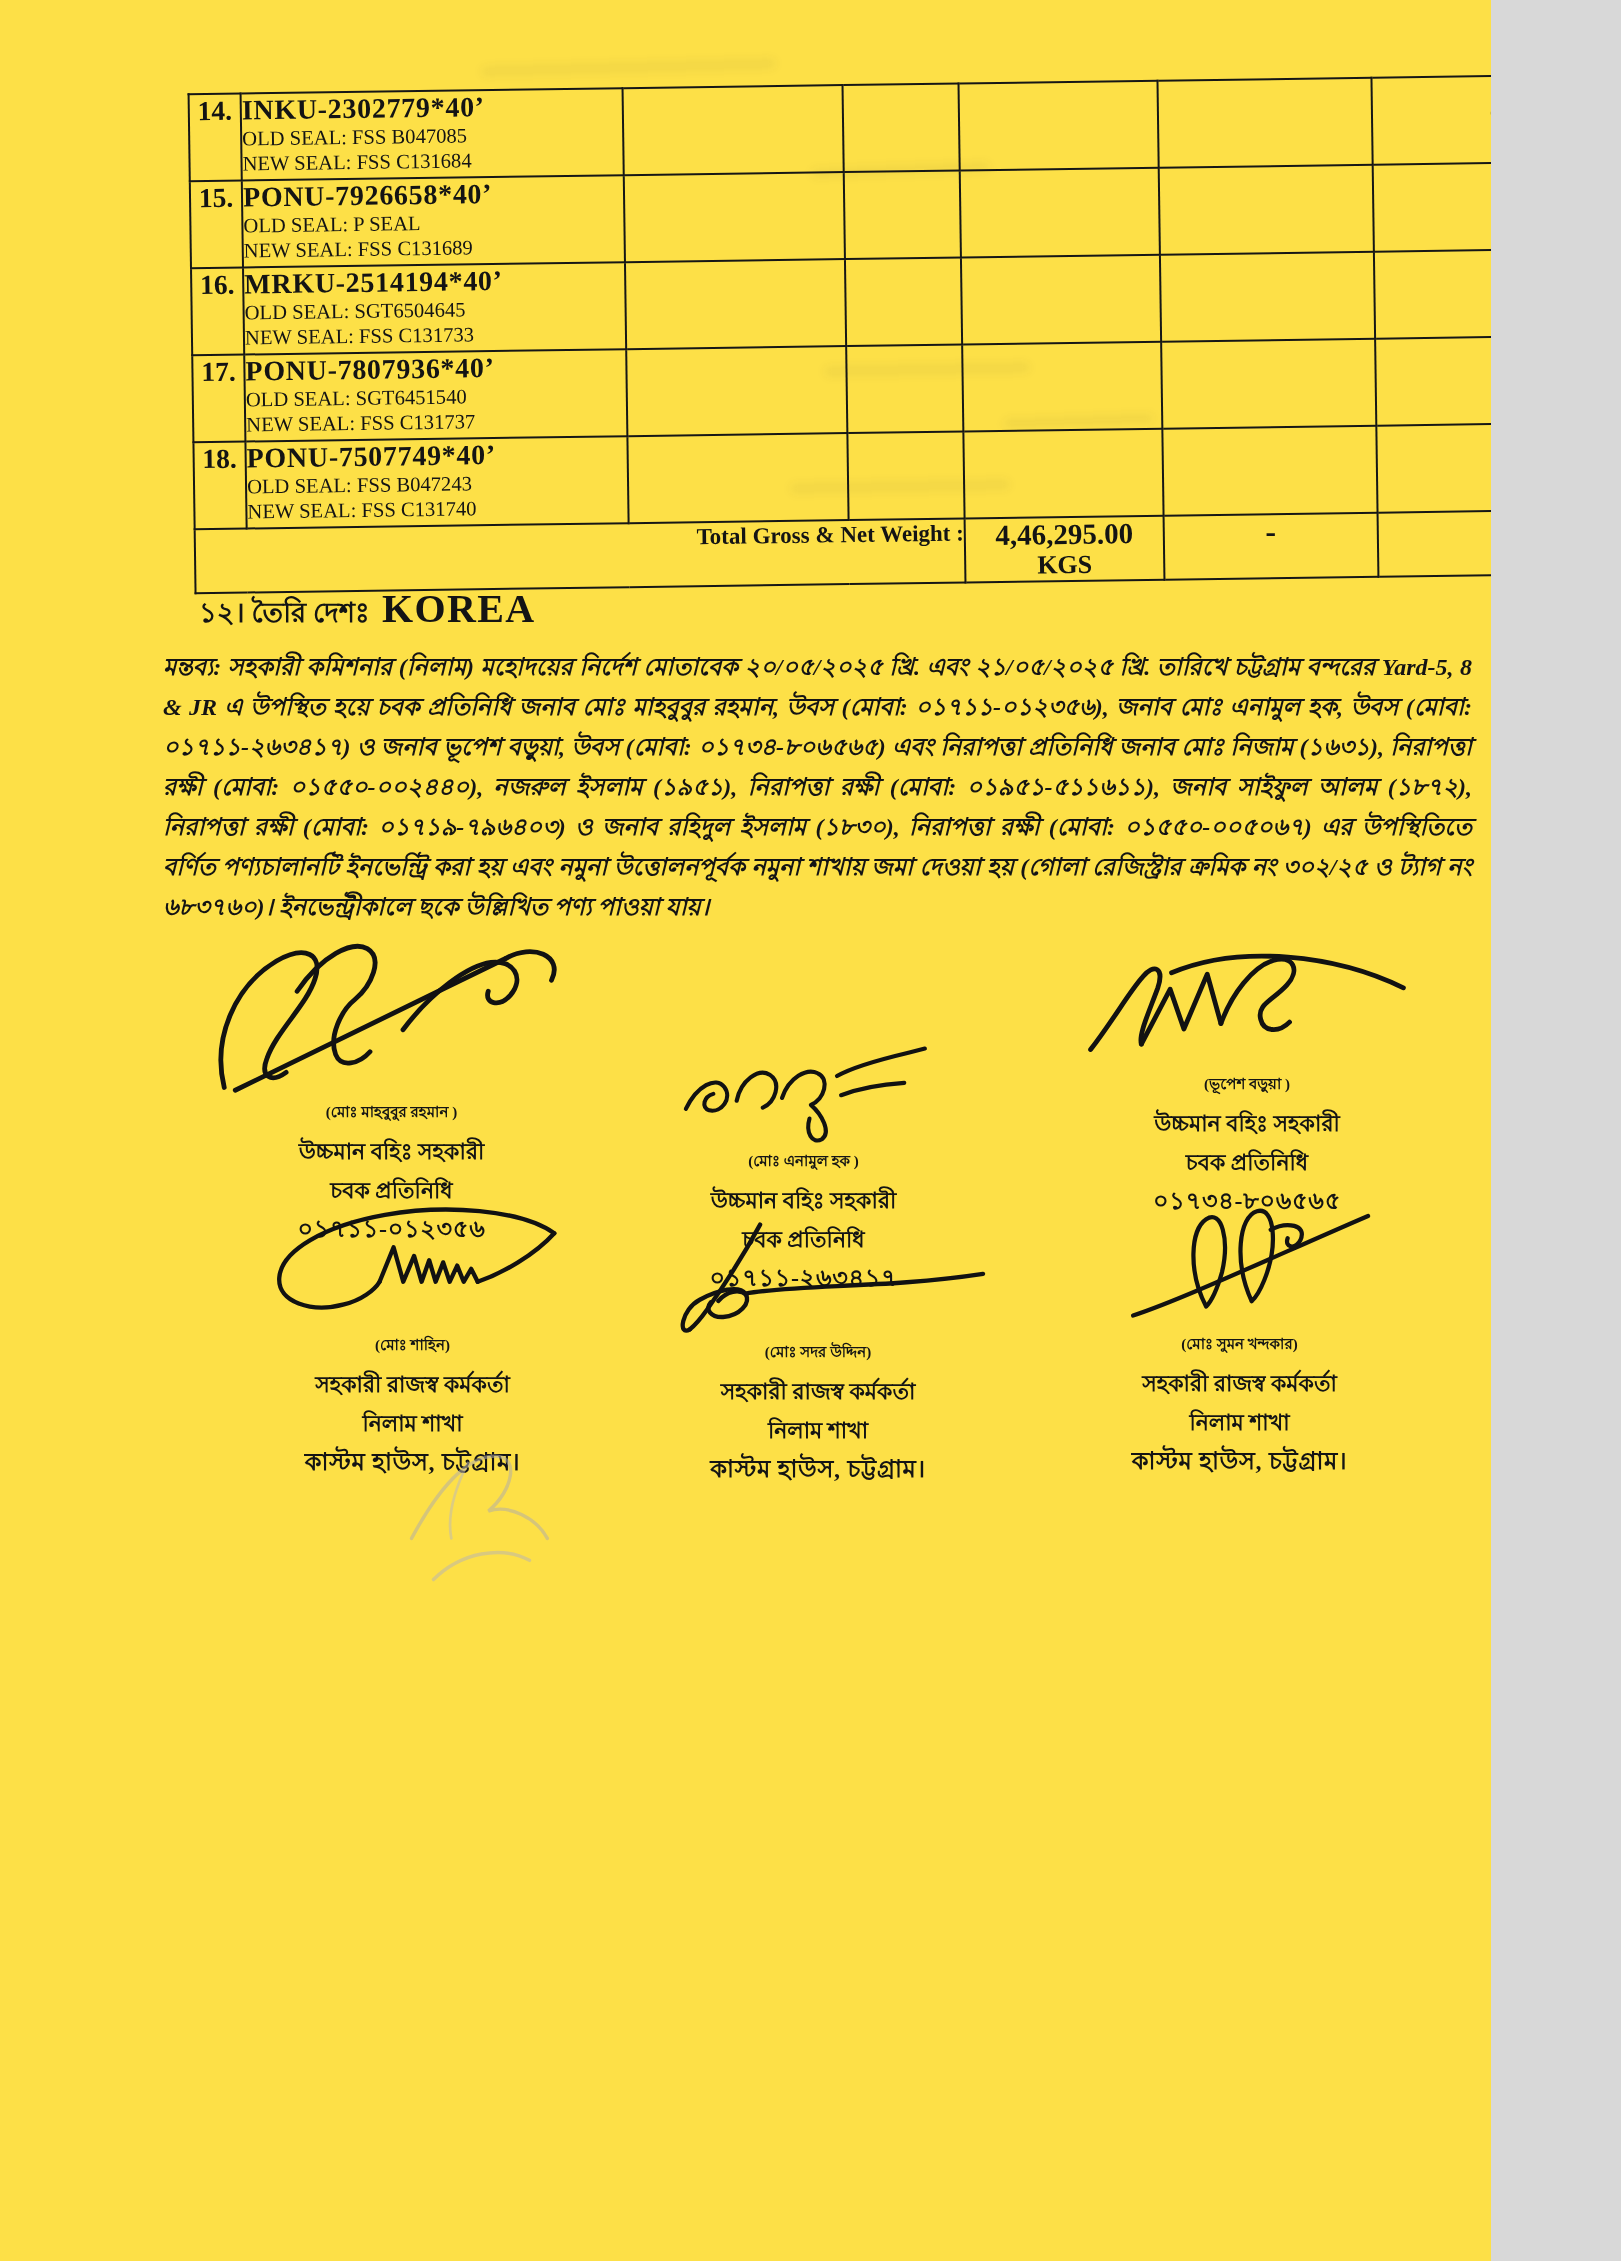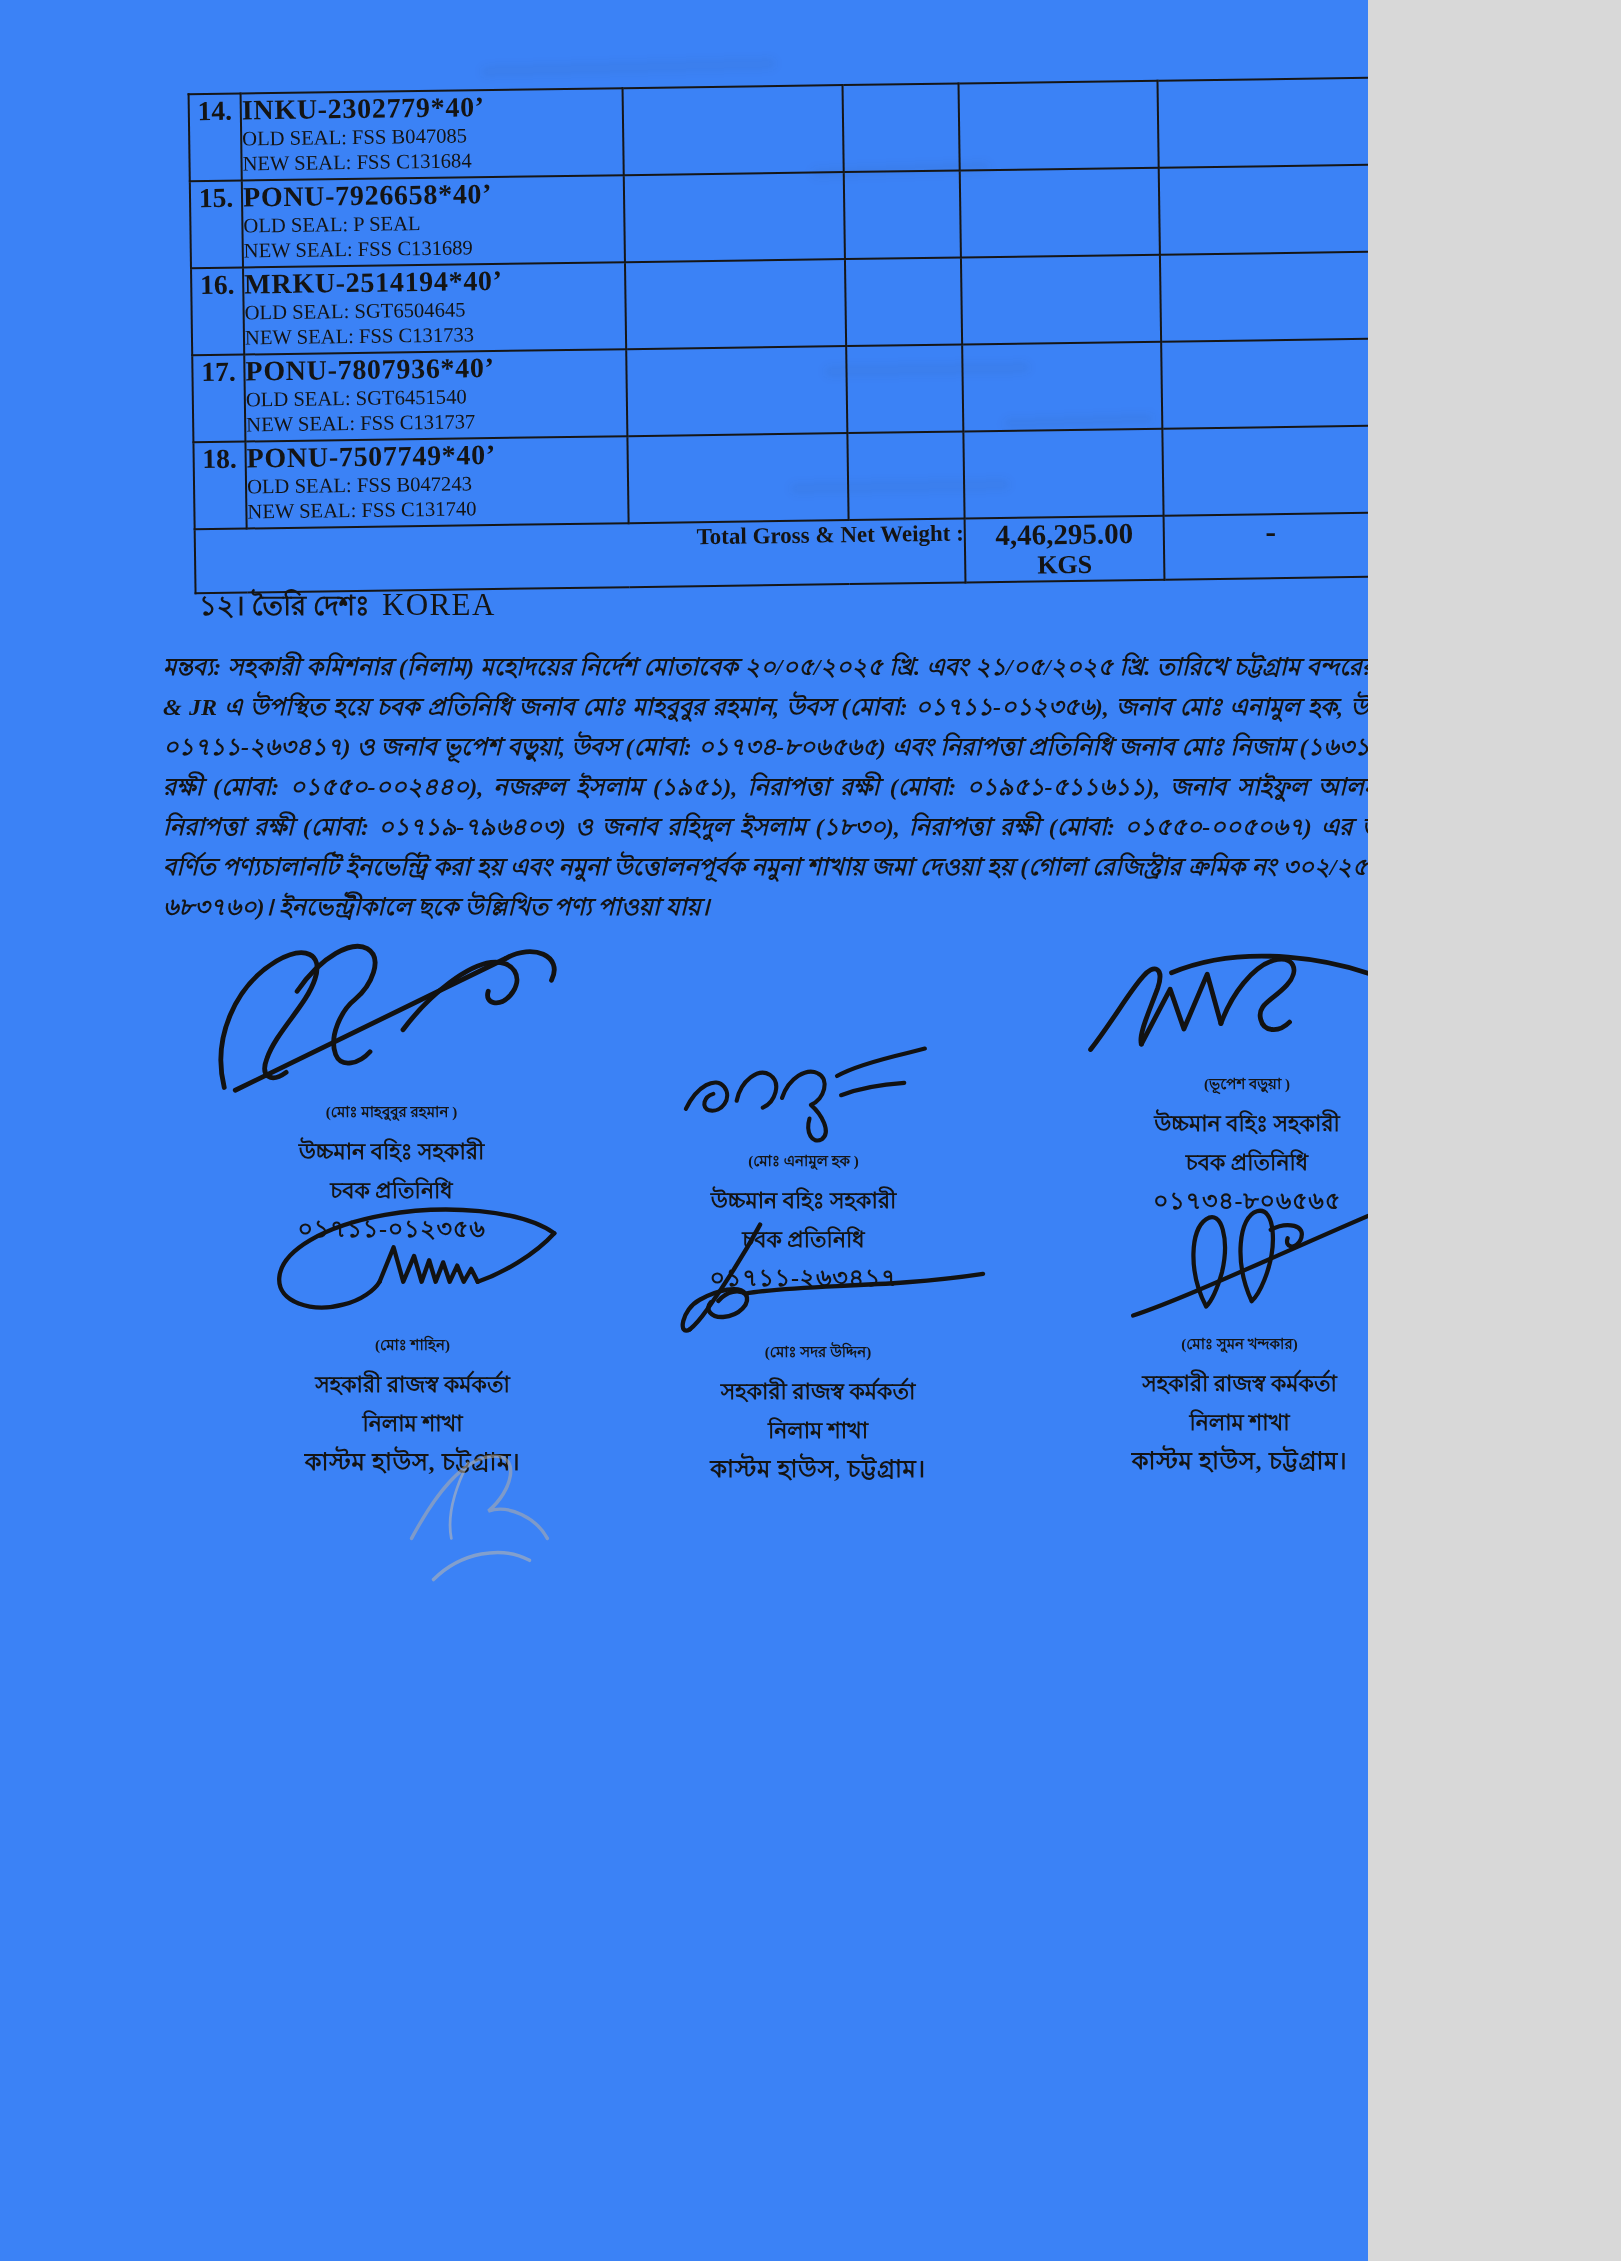--- a/index.html
+++ b/index.html
@@ -1,39 +1,39 @@
 <!DOCTYPE html>
 <html style="font-size:11px"><head>
 <meta charset="utf-8">
 <style>
   html,body { margin:0; padding:0; background:#d8d8d8; }
   .page {
-    position:relative; width:1368px; height:2261px;
-    background:#3b82f6; overflow:hidden;
+    position:relative; width:1491px; height:2261px;
+    background:#fde047; overflow:hidden;
     font-family:"Liberation Serif","DejaVu Serif",serif;
     color:#141414;
   }
   
   .table-wrap { position:absolute; left:191px; top:84px; transform:rotate(-0.8deg); transform-origin:50% 50%; }
   table.doc-table { border-collapse:collapse; table-layout:fixed; width:1324px; }
   table.doc-table td { border:2.1px solid #161616; vertical-align:top; padding:0; overflow:hidden; }
   tr.data-row { height:87px; }
   tr.total-row { height:63px; }
   .no-cell { font:700 27.5px/32px "Liberation Serif","DejaVu Serif",serif; text-align:center; padding-top:1.4px; }
   .cont-cell { padding:1.4px 4.1px 0 11px; }
   .cont-line { font:700 28px/32px "Liberation Serif","DejaVu Serif",serif; letter-spacing:0.7px; white-space:nowrap; }
   .seal-line { font:400 20.6px/25.4px "Liberation Serif","DejaVu Serif",serif; white-space:nowrap; }
   .total-label-cell { font:700 23px/27.5px "Liberation Serif","DejaVu Serif",serif; text-align:right; padding:15px 12.4px 0 0; }
   .total-value-cell { text-align:center; font:700 29px/32px "Liberation Serif","DejaVu Serif",serif; padding-top:6.9px; }
   .total-unit { font:700 26px/30px "Liberation Serif","DejaVu Serif",serif; }
   .dash-cell { text-align:center; font:700 32px/32px "Liberation Serif","DejaVu Serif",serif; padding-top:16.5px; }
   
   .country-line { position:absolute; left:163px; top:585px; white-space:nowrap; }
   .country-bn { font-weight:700; font-size:27.5px;margin-left:36px; }
-  .country-en { font-size:31px; font-weight:400; letter-spacing:1.4px; padding-left:9.6px; }
+  .country-en { font-size:40px; font-weight:700; letter-spacing:1.4px; padding-left:9.6px; }
   
   .remarks { position:absolute; left:163px; top:647px; width:1309px;
     font-size:24px; line-height:40px; font-weight:700; text-align:justify;font-style:italic; }
   
   .sig-block { position:absolute; text-align:center; }
   .sig-ink { position:relative; width:100%; overflow:visible; }
   .sig-ink svg { position:absolute; left:50%; bottom:0; transform:translateX(-50%); overflow:visible; }
   .sig-line { font-size:22px; line-height:39px; font-weight:700; white-space:nowrap; }
   .sig-name { font-size:15px; }
   .sig-last { font-size:24px; letter-spacing:0.7px; }

